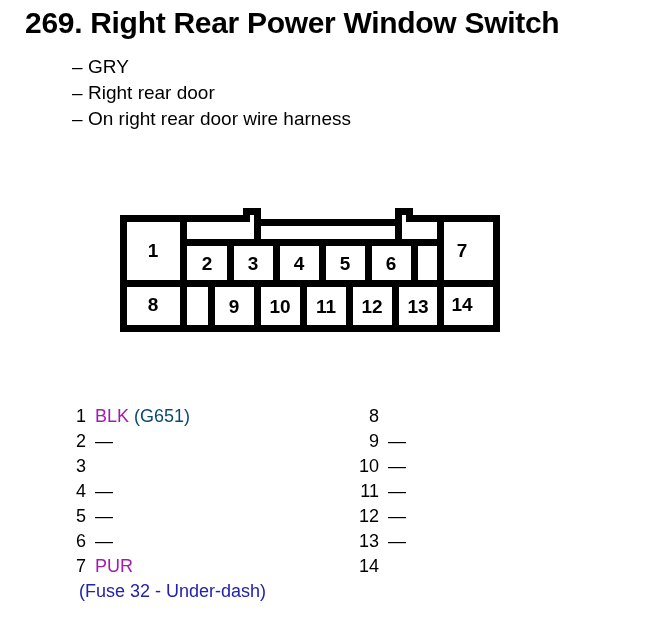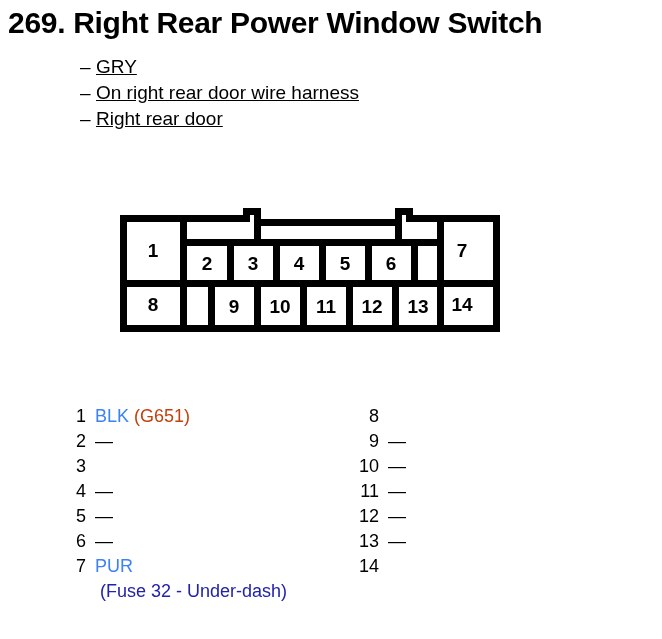--- a/index.html
+++ b/index.html
@@ -12,35 +12,34 @@
     height: 639px;
     position: relative;
     font-family: "Liberation Sans", sans-serif;
     color: #000000;
     overflow: hidden;
   }
 
   
   #page-title {
     position: absolute;
-    left: 8px;
+    left: 25px;
     top: 6px;
     font-size: 30px;
     font-weight: bold;
     letter-spacing: -0.3px;
     white-space: nowrap;
     color: #000;
   }
 
   
   #desc-list {
     position: absolute;
-    left: 80px;
+    left: 72px;
     top: 54px;
-    text-decoration: underline;
   }
   .desc-row {
     font-size: 19px;
     line-height: 26px;
     white-space: nowrap;
     color: #000;
   }
   .desc-dash {
     display: inline-block;
     width: 16px;
@@ -80,44 +79,44 @@
     width: 24px;
     text-align: right;
     color: #000;
     flex: 0 0 auto;
   }
   .pin-body {
     margin-left: 9px;
     color: #000;
     flex: 0 0 auto;
   }
-  .pin-code { color: #3b82f6; }
-  .pin-note { color: #c2410c; }
+  .pin-code { color: #a21caf; }
+  .pin-note { color: #0c4a6e; }
   .pin-empty { color: #000; letter-spacing: 0; }
   .pin-subnote {
-    margin-left: 38px;
+    margin-left: 17px;
     color: #2222aa;
     height: 25px;
     white-space: nowrap;
   }
 </style>
 </head>
 <body>
 
 <div id="page-title">269. Right Rear Power Window Switch</div>
 
 <div id="desc-list">
   <div class="desc-row">
     <span class="desc-dash">–</span><span>GRY</span>
   </div>
   <div class="desc-row">
+    <span class="desc-dash">–</span><span>Right rear door</span>
+  </div>
+  <div class="desc-row">
     <span class="desc-dash">–</span><span>On right rear door wire harness</span>
-  </div>
-  <div class="desc-row">
-    <span class="desc-dash">–</span><span>Right rear door</span>
   </div>
 </div>
 
 <div id="connector-diagram">
   <svg width="400" height="146" viewBox="0 0 400 146" xmlns="http://www.w3.org/2000/svg">
     <g fill="none" stroke="#000" stroke-width="7" stroke-linejoin="miter">
 
       <path d="M 13.5 22.5
                L 136.5 22.5
                L 136.5 15.5

